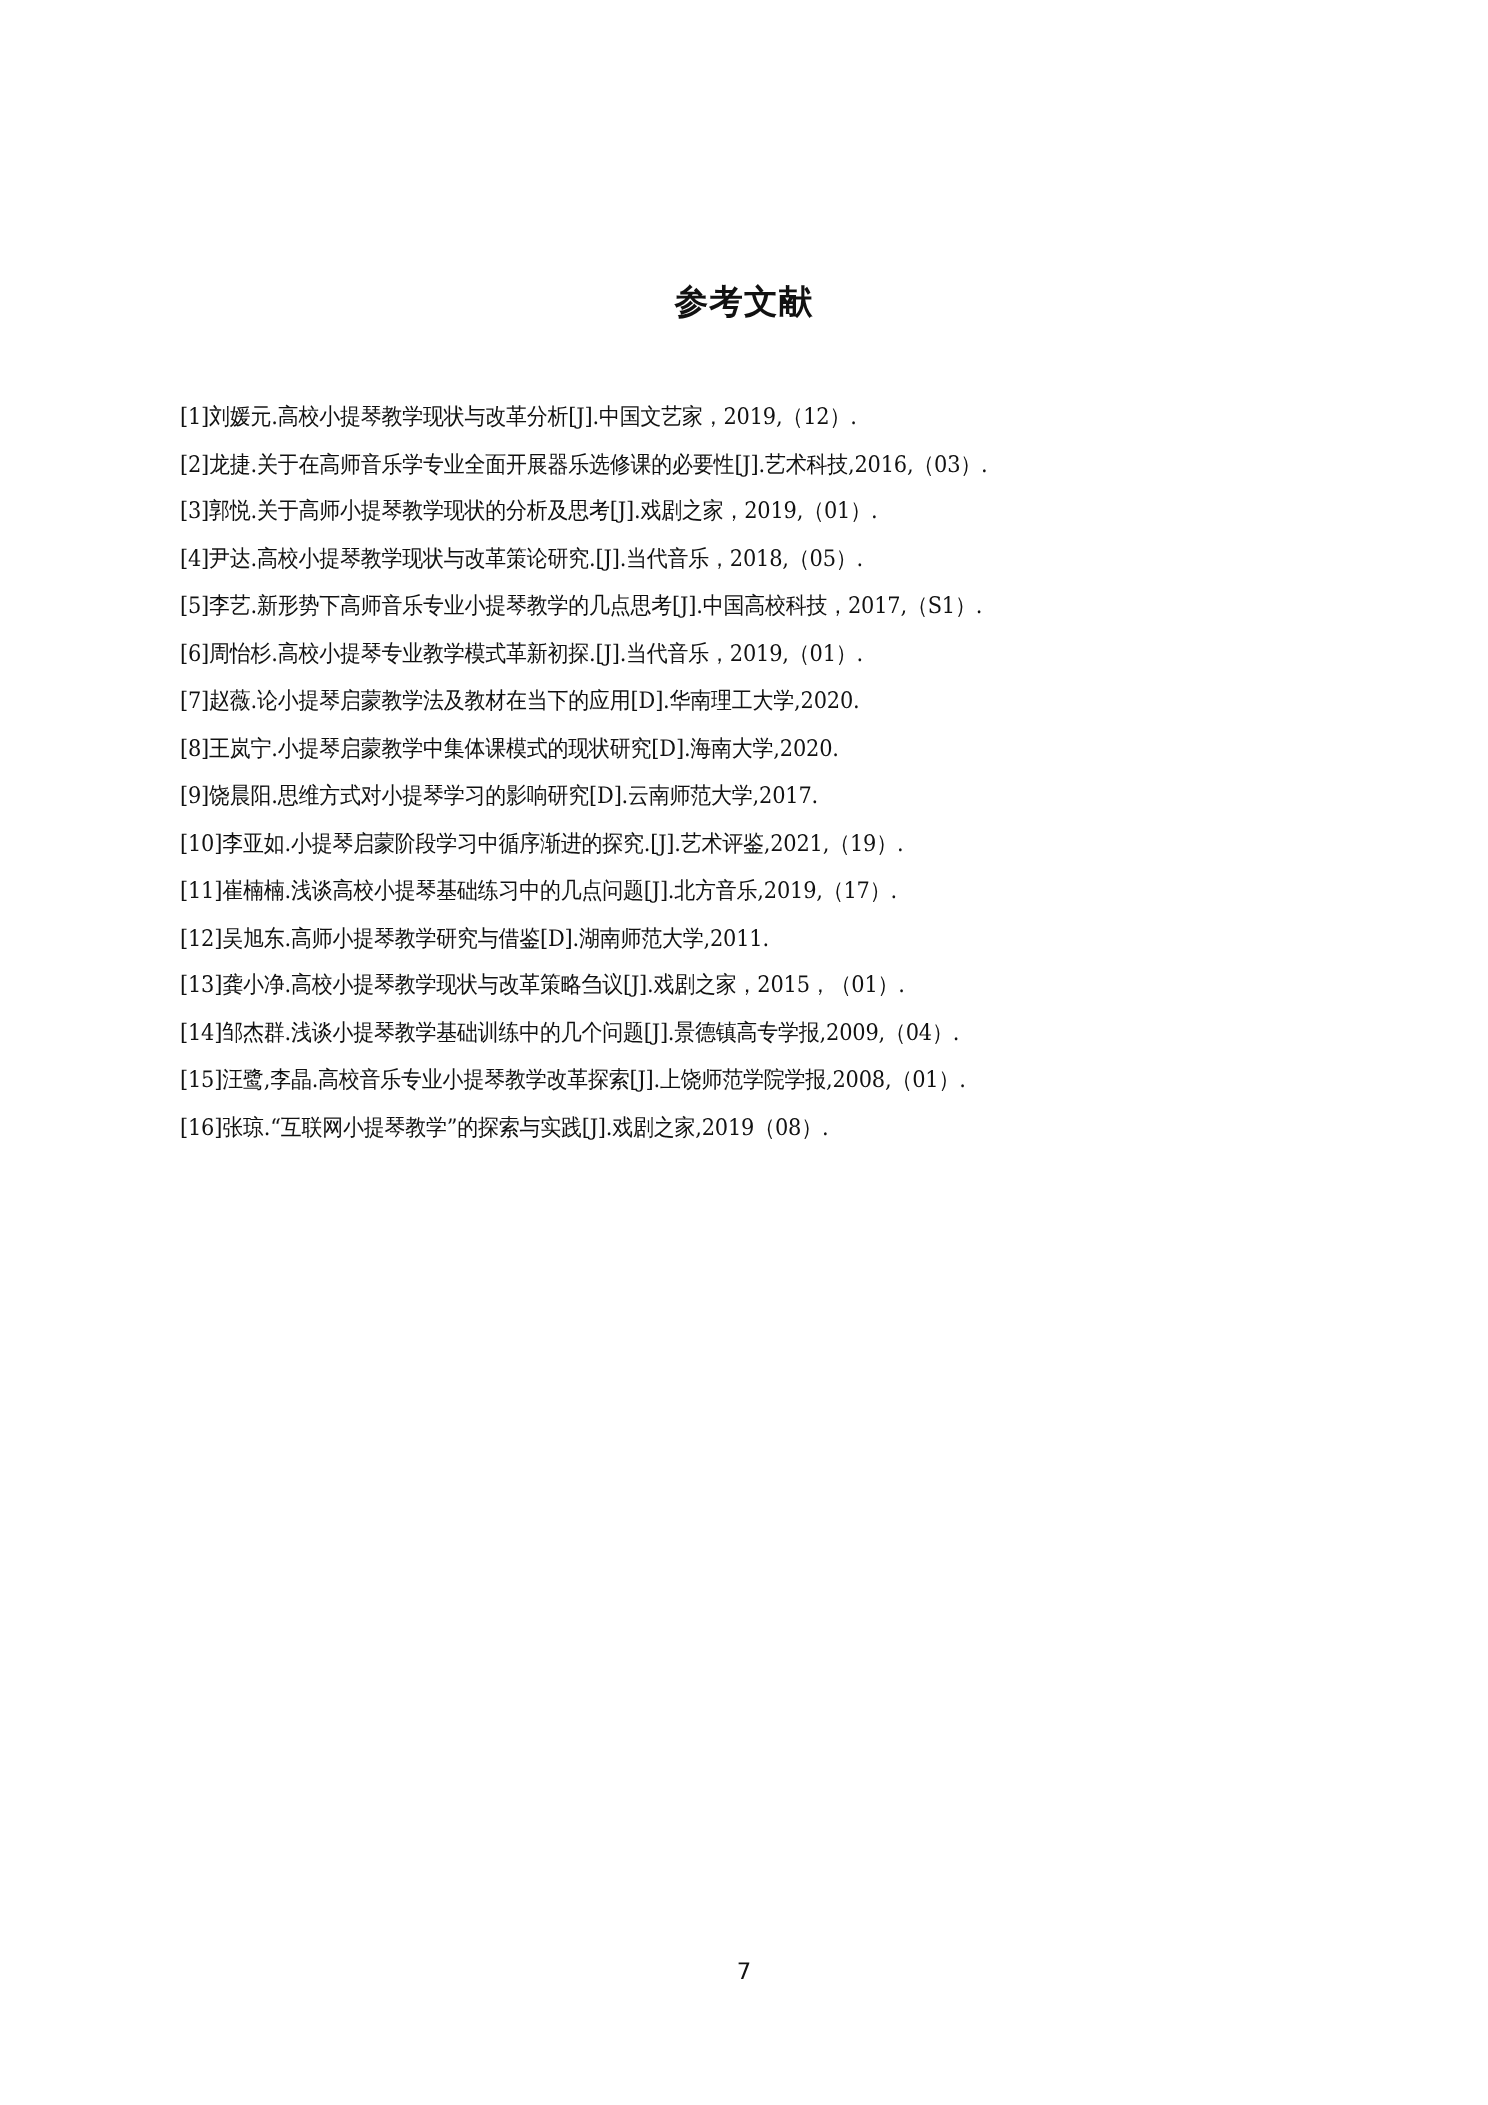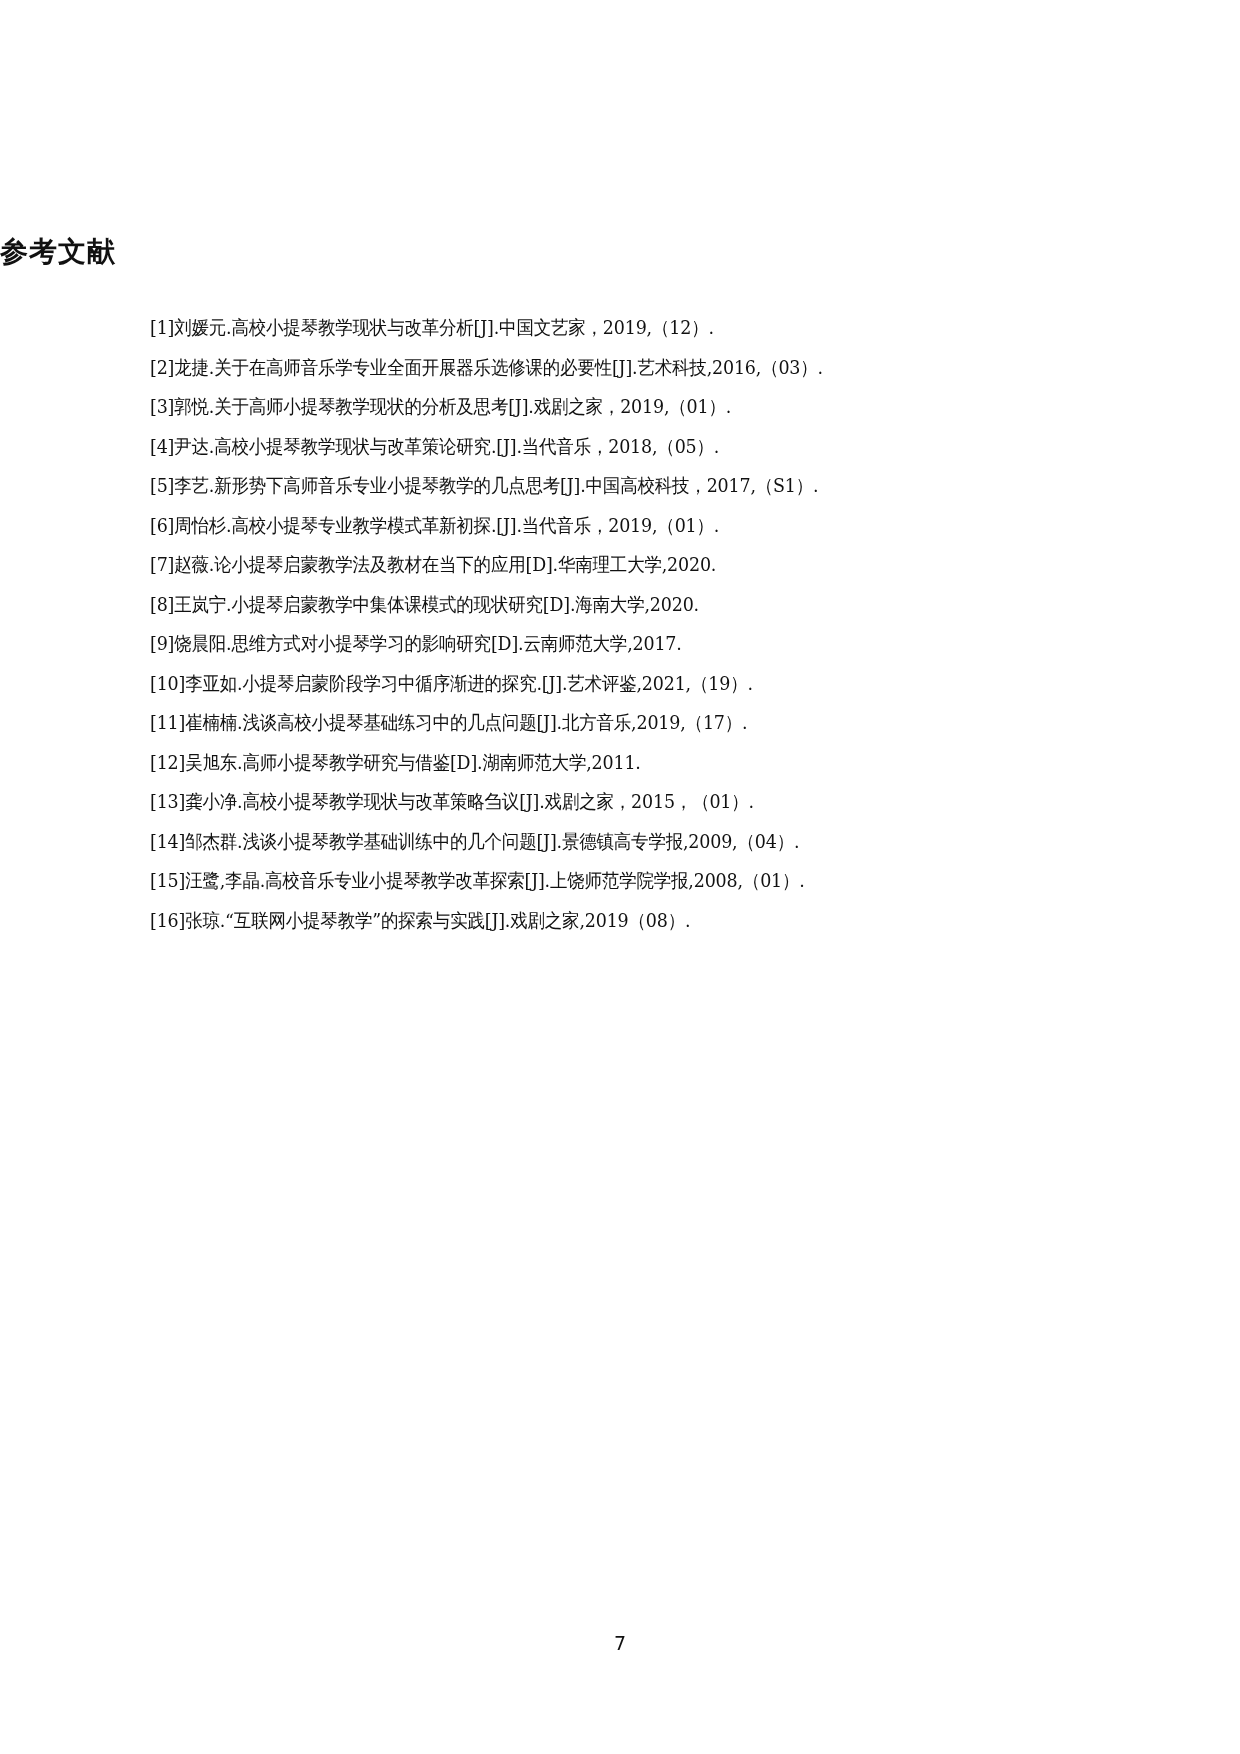--- a/index.html
+++ b/index.html
@@ -12,30 +12,31 @@
       height: 1754px;
       position: relative;
       overflow: hidden;
       color: #111111;
     }
     .page-title {
       position: absolute;
       top: 232px;
       left: 0;
       width: 1240px;
+      text-align: center;
       font-family: "DejaVu Sans", sans-serif;
       font-size: 28px;
       font-weight: bold;
       letter-spacing: 1px;
       margin: 0;
       line-height: 40px;
     }
     .ref-list {
       position: absolute;
-      top: 308px;
+      top: 328px;
       left: 150px;
       width: 960px;
       margin: 0;
       padding: 0;
       list-style: none;
     }
     .ref-item {
       font-family: "DejaVu Serif", serif;
       font-size: 19px;
       line-height: 39.5px;

